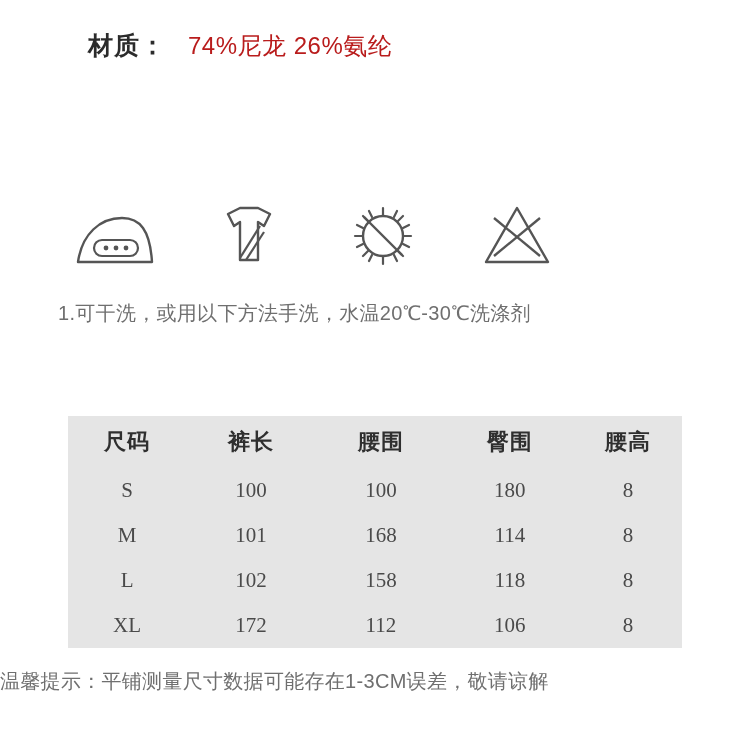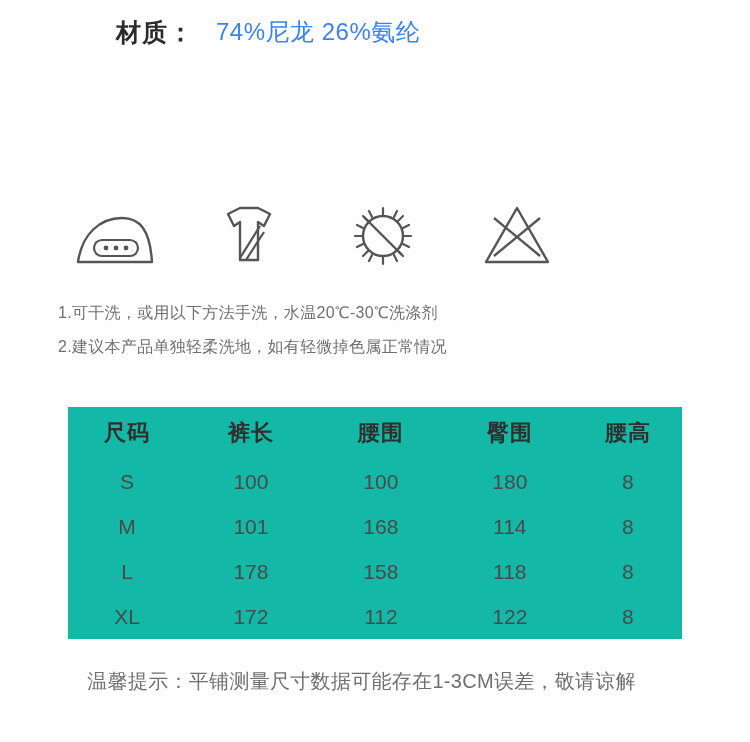--- a/index.html
+++ b/index.html
@@ -22,35 +22,34 @@
 
   
   .spec-block {
     position: absolute;
     left: 88px;
     top: 16px;
     width: 600px;
   }
   .spec-row {
     display: flex;
-    align-items: flex-start;
+    align-items: flex-end;
     height: 46px;
-    margin-left: 28px;
   }
   .spec-label {
     width: 100px;
     font-size: 25px;
     font-weight: bold;
     color: #2b2b2b;
     letter-spacing: 1px;
     white-space: nowrap;
   }
   .spec-value {
     font-size: 24px;
-    color: #3b82f6;
+    color: #b91c1c;
     letter-spacing: 0.5px;
     white-space: nowrap;
   }
 
   
   .care-icons {
     position: absolute;
     left: 72px;
     top: 196px;
     width: 500px;
@@ -67,35 +66,36 @@
   }
 
   
   .care-notes {
     position: absolute;
     left: 58px;
     top: 296px;
     width: 660px;
   }
   .care-note {
-    font-size: 16px;
+    font-size: 20px;
     color: #6f6f6f;
     line-height: 34px;
     letter-spacing: 0.3px;
     white-space: nowrap;
   }
 
   
   .size-table {
     position: absolute;
     left: 68px;
-    top: 407px;
+    top: 416px;
     width: 614px;
     border-collapse: collapse;
-    background: #14b8a6;
+    background: #e5e5e5;
+    font-family: Liberation Serif, serif;
   }
   .size-table tr {
     height: 45px;
   }
   .size-table thead tr {
     height: 52px;
   }
   .size-table th {
     font-size: 22px;
     font-weight: bold;
@@ -114,21 +114,21 @@
   .size-table th:nth-child(3), .size-table td:nth-child(3) { width: 130px; }
   .size-table th:nth-child(4), .size-table td:nth-child(4) { width: 128px; }
   .size-table th:nth-child(5), .size-table td:nth-child(5) { width: 108px; }
 
   
   .footnote {
     position: absolute;
     left: 0;
     top: 668px;
     width: 636px;
-    text-align: right;
+    text-align: left;
     font-size: 20px;
     color: #6f6f6f;
     letter-spacing: 0.3px;
   }
 </style>
 </head>
 <body>
 
 <div class="page">
 
@@ -191,21 +191,20 @@
         <path d="M43 8 L74 62 L12 62 Z" stroke="#555555" stroke-width="2.4" stroke-linejoin="round" fill="none"></path>
         <line x1="20" y1="18" x2="66" y2="56" stroke="#555555" stroke-width="2.4"></line>
         <line x1="66" y1="18" x2="20" y2="56" stroke="#555555" stroke-width="2.4"></line>
       </svg>
     </div>
 
   </div>
 
   <div class="care-notes">
     <div class="care-note">1.可干洗，或用以下方法手洗，水温20℃-30℃洗涤剂</div>
-    <div class="care-note">2.建议本产品单独轻柔洗地，如有轻微掉色属正常情况</div>
   </div>
 
   <table class="size-table">
     <thead>
       <tr>
         <th>尺码</th>
         <th>裤长</th>
         <th>腰围</th>
         <th>臀围</th>
         <th>腰高</th>
@@ -221,30 +220,30 @@
       </tr>
       <tr>
         <td>M</td>
         <td>101</td>
         <td>168</td>
         <td>114</td>
         <td>8</td>
       </tr>
       <tr>
         <td>L</td>
-        <td>178</td>
+        <td>102</td>
         <td>158</td>
         <td>118</td>
         <td>8</td>
       </tr>
       <tr>
         <td>XL</td>
         <td>172</td>
         <td>112</td>
-        <td>122</td>
+        <td>106</td>
         <td>8</td>
       </tr>
     </tbody>
   </table>
 
   <div class="footnote">温馨提示：平铺测量尺寸数据可能存在1-3CM误差，敬请谅解</div>
 
 </div>
 
 </body></html>

